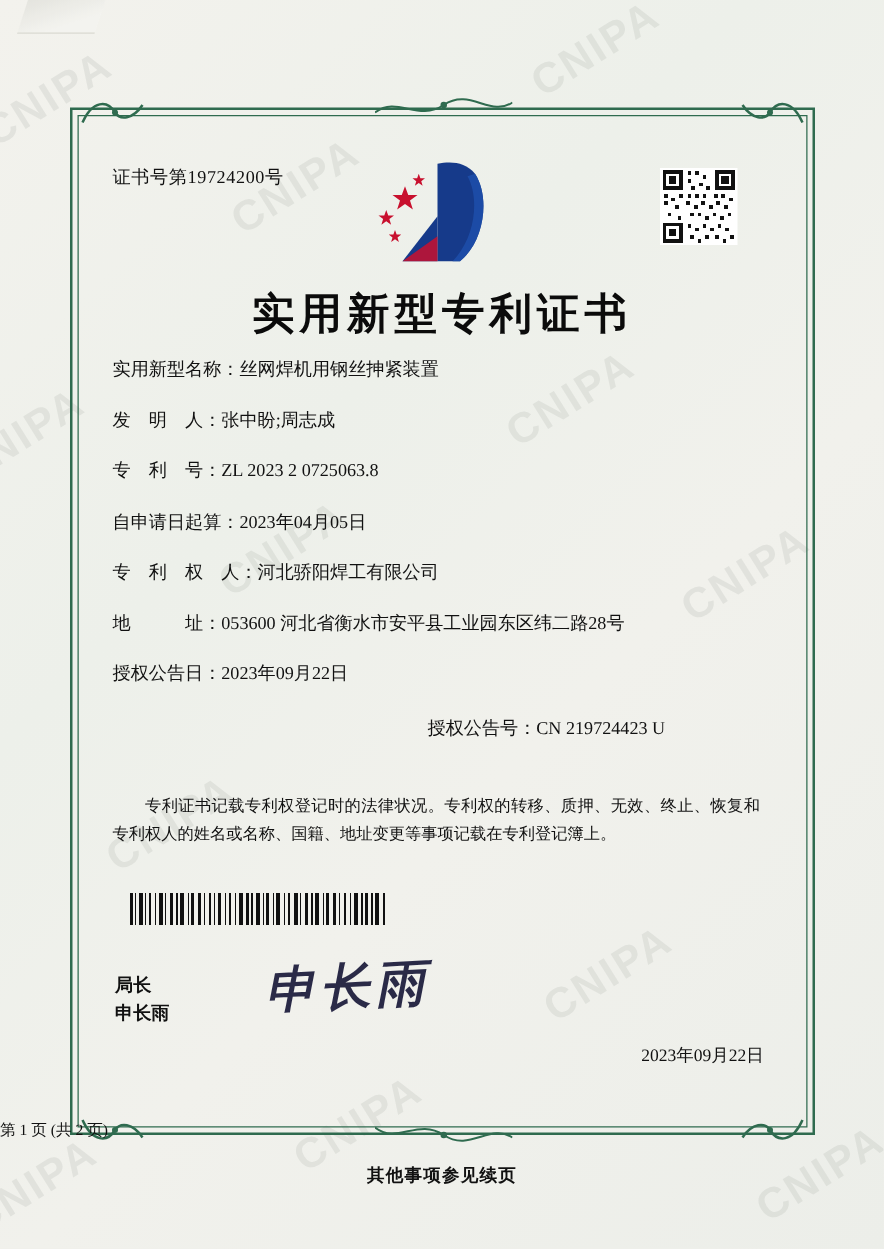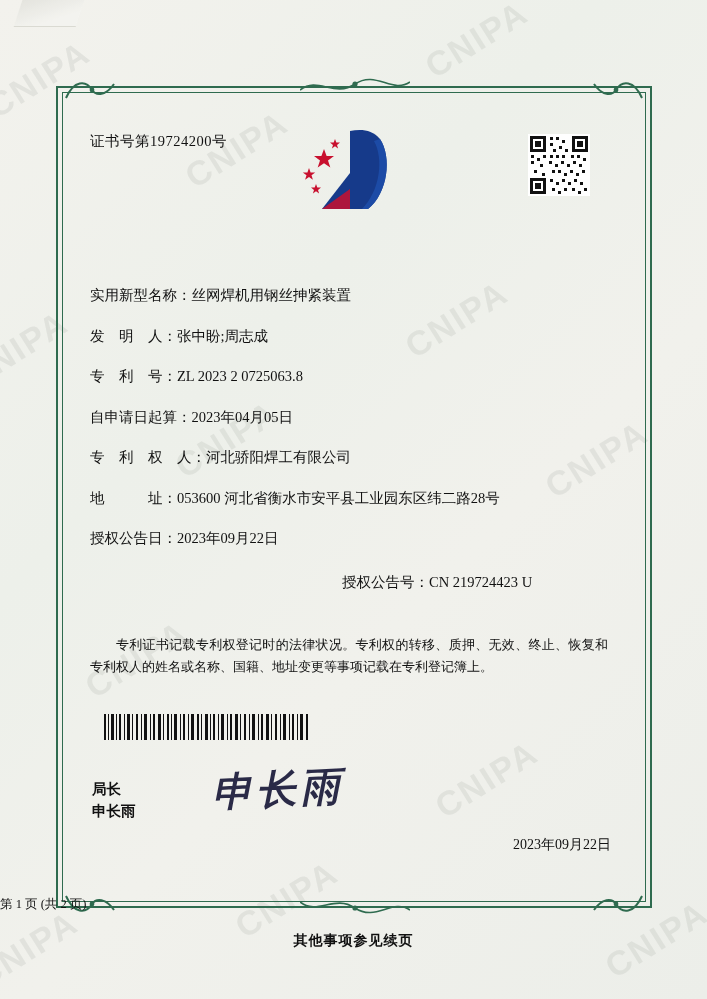--- a/index.html
+++ b/index.html
@@ -339,20 +339,21 @@
         <rect x="24" y="54" width="3" height="3"></rect>
           <rect x="30" y="57" width="3" height="3"></rect>
           <rect x="36" y="54" width="3" height="3"></rect>
         <rect x="44" y="54" width="3" height="3"></rect>
           <rect x="50" y="57" width="3" height="3"></rect>
           <rect x="56" y="54" width="3" height="3"></rect>
       </g>
     </svg>
   </div>
 
+  <div class="title">实用新型专利证书</div>
 
   <div class="fields">
     <div class="field-row">
       <span class="f-label">实用新型名称：</span><span class="f-value">丝网焊机用钢丝抻紧装置</span>
     </div>
     <div class="field-row">
       <span class="f-label">发　明　人：</span><span class="f-value">张中盼;周志成</span>
     </div>
     <div class="field-row">
       <span class="f-label">专　利　号：</span><span class="f-value">ZL 2023 2 0725063.8</span>

